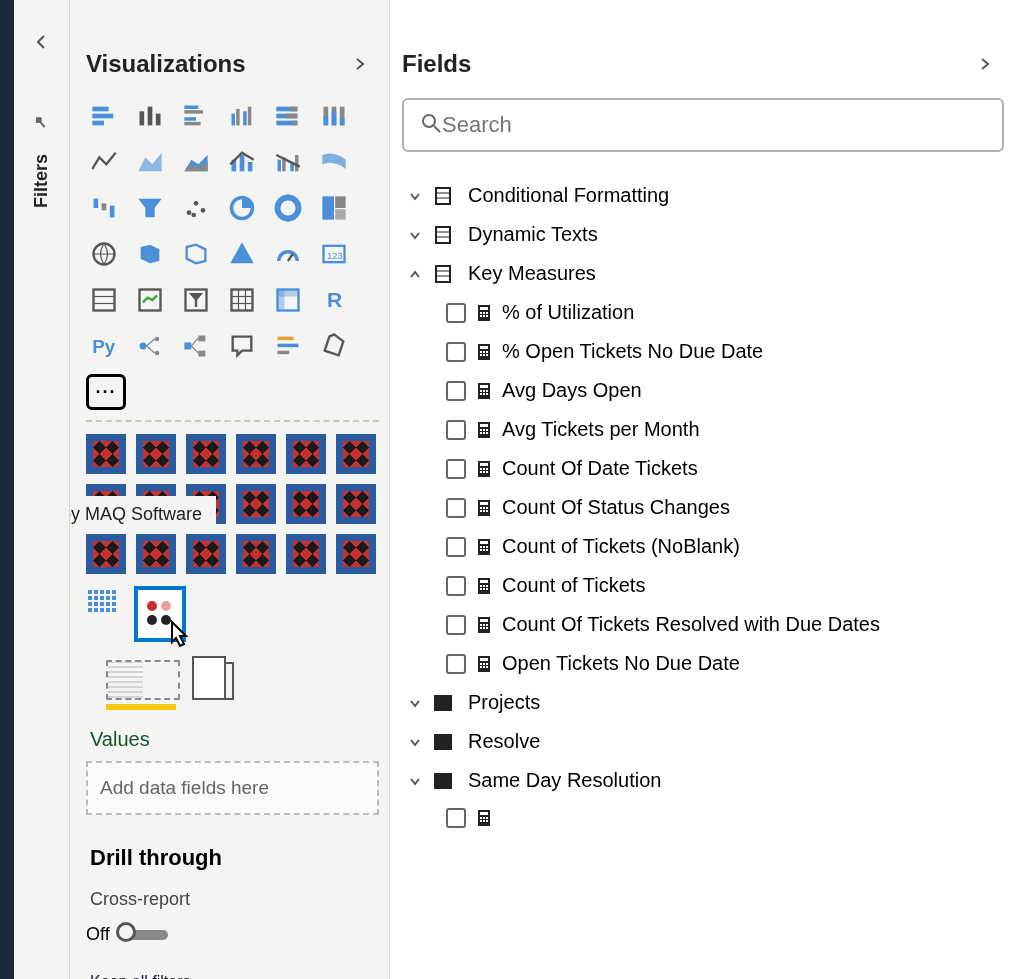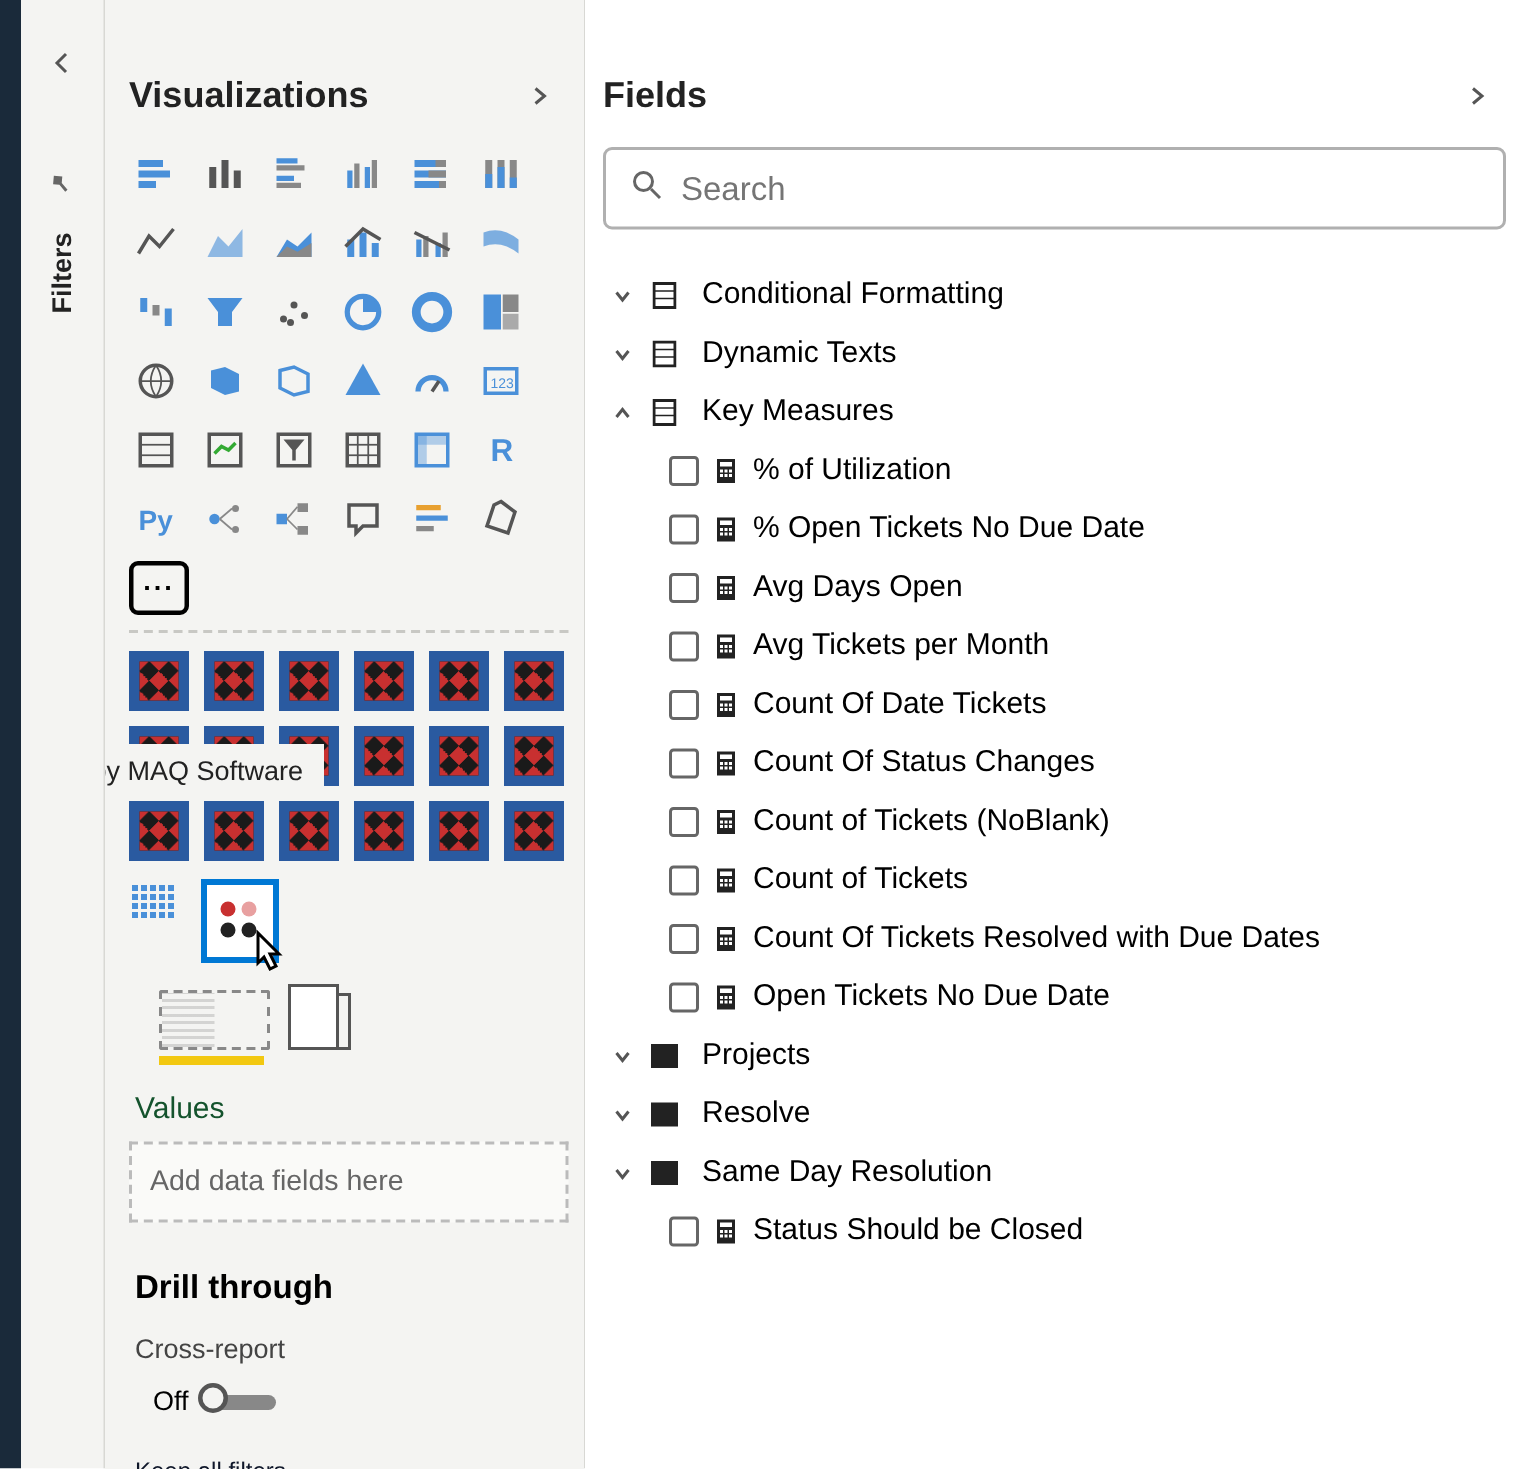--- a/index.html
+++ b/index.html
@@ -198,21 +198,21 @@
 }
 .drill-sub {
   font-size: 18px;
   color: #444;
   margin: 0 0 14px 4px;
 }
 .toggle {
   display: flex;
   align-items: center;
   gap: 10px;
-  margin-left: 16px;
+  margin-left: 0;
   font-size: 18px;
 }
 .toggle-track {
   width: 48px; height: 10px;
   background: #888;
   border-radius: 5px;
   position: relative;
 }
 .toggle-thumb {
   width: 20px; height: 20px;
@@ -224,21 +224,20 @@
 }
 .fields-pane {
   flex: 1;
   background: #fff;
   padding: 20px 12px 0 12px;
   overflow-y: auto;
 }
 .search-box {
   display: flex;
   align-items: center;
-  gap: 12px;
   border: 2px solid #b0b0b0;
   border-radius: 6px;
   padding: 12px 16px;
   margin-bottom: 24px;
 }
 .search-input {
   border: none;
   outline: none;
   font-size: 22px;
   flex: 1;
@@ -950,16 +949,15 @@
             <rect x="1" y="1" width="12" height="16" fill="#222"></rect>
             <rect x="3" y="3" width="8" height="3" fill="#fff"></rect>
             <rect x="3" y="8" width="2" height="2" fill="#fff"></rect>
             <rect x="6" y="8" width="2" height="2" fill="#fff"></rect>
             <rect x="9" y="8" width="2" height="2" fill="#fff"></rect>
             <rect x="3" y="11" width="2" height="2" fill="#fff"></rect>
             <rect x="6" y="11" width="2" height="2" fill="#fff"></rect>
             <rect x="9" y="11" width="2" height="2" fill="#fff"></rect>
           </svg>
         </span>
-        <span>Status Should be Closed</span>
       </div>
     </div>
 </div>
 
 </body></html>

